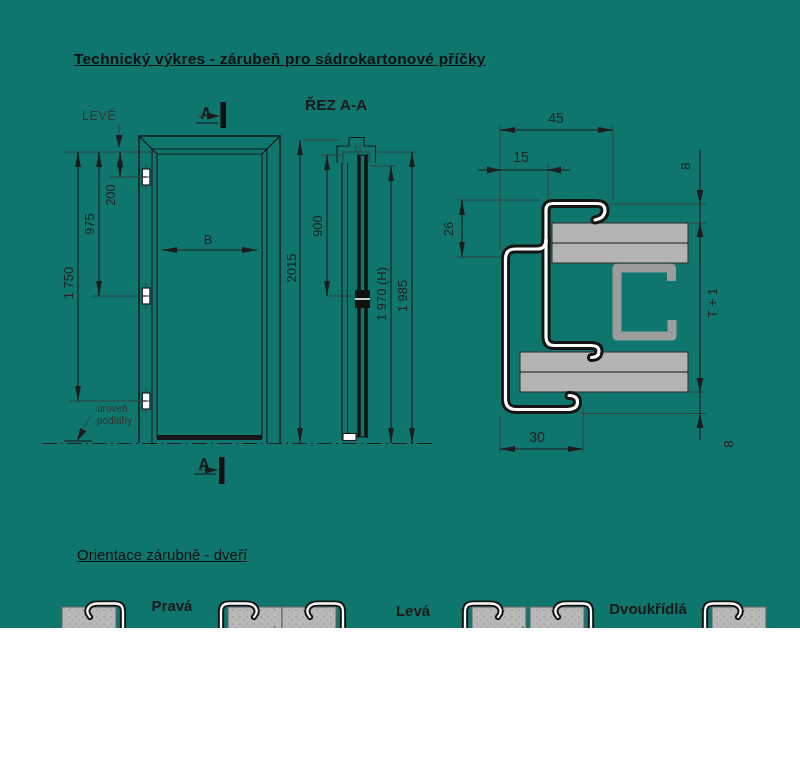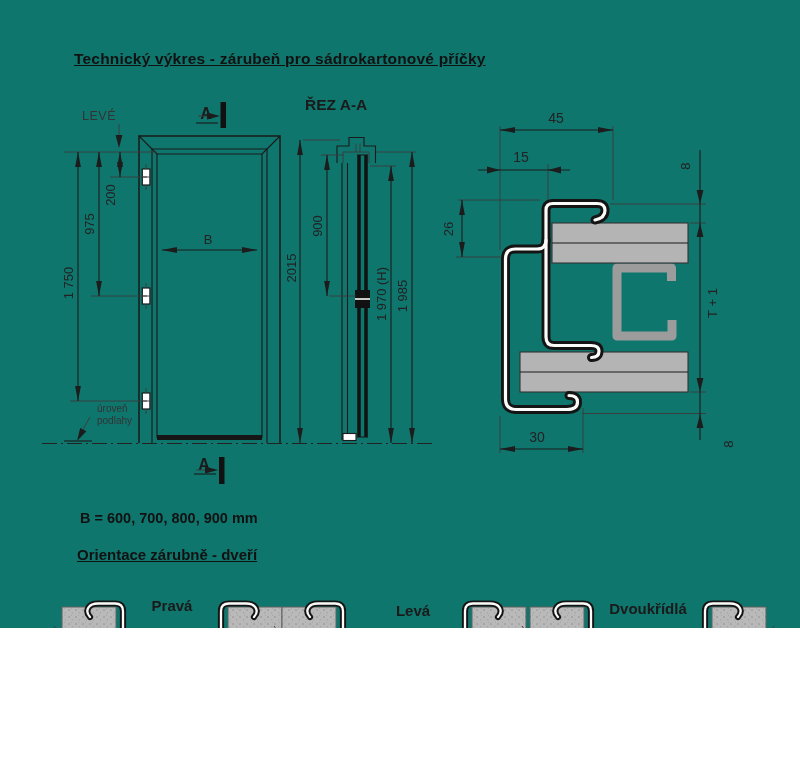--- a/index.html
+++ b/index.html
@@ -3,21 +3,21 @@
 <meta charset="utf-8">
 <style>
   html,body{margin:0;padding:0;background:#ffffff;}
   .page{position:relative;width:800px;height:628px;background:#0f766e;overflow:hidden;
         font-family:"Liberation Sans",sans-serif;color:#111;}
   .title{position:absolute;left:74px;top:50px;font-size:15.5px;font-weight:bold;
          text-decoration:underline;letter-spacing:.2px;}
   .note{position:absolute;font-size:14.5px;font-weight:bold;}
   .note-b{left:80px;top:510px;}
   .note-t{left:544px;top:521px;}
-  .subhead{position:absolute;left:77px;top:546px;font-size:15px;font-weight:bold;
+  .subhead{position:absolute;left:77px;top:546px;font-size:15px;font-weight:normal;
            text-decoration:underline;}
   svg{position:absolute;left:0;}
   svg.main{top:0;}
   svg.orient{top:575px;}
   svg text{fill:#1a1a1a;font-family:"Liberation Sans",sans-serif;}
   .dtxt{font-size:13px;fill:#222;}
   .stitle{font-size:15.5px;font-weight:bold;}
   .small{font-size:10px;fill:#333;}
   .hand{font-size:12.5px;fill:#333;letter-spacing:.5px;}
   .amark{font-size:16px;font-weight:bold;}
@@ -223,21 +223,20 @@
         <text class="dtxt" x="729" y="448" text-anchor="middle" transform="rotate(-90 729 444)">8</text>
 
         <line class="ext" x1="500" y1="416" x2="500" y2="453"></line>
         <line class="ext" x1="583" y1="408" x2="583" y2="453"></line>
         <line class="dim" x1="500" y1="449" x2="583" y2="449" marker-start="url(#arr)" marker-end="url(#arr)"></line>
         <text class="dtxt" x="537" y="442" text-anchor="middle" style="font-size:14px">30</text>
       </g>
     </g>
   </svg>
 
-  <div class="note note-b">B = 600, 700, 800, 900 mm</div>
   <div class="subhead">Orientace zárubně - dveří</div>
 
   <svg class="orient" width="800" height="191" viewBox="0 575 800 191">
     <defs>
       <pattern id="spk" width="7" height="7" patternUnits="userSpaceOnUse">
         <rect width="7" height="7" fill="#b9b9b9"></rect>
         <circle cx="2" cy="3" r="0.8" fill="#8d8d8d"></circle>
         <circle cx="5.3" cy="5.8" r="0.6" fill="#979797"></circle>
         <circle cx="4.5" cy="1.2" r="0.5" fill="#a0a0a0"></circle>
       </pattern>

